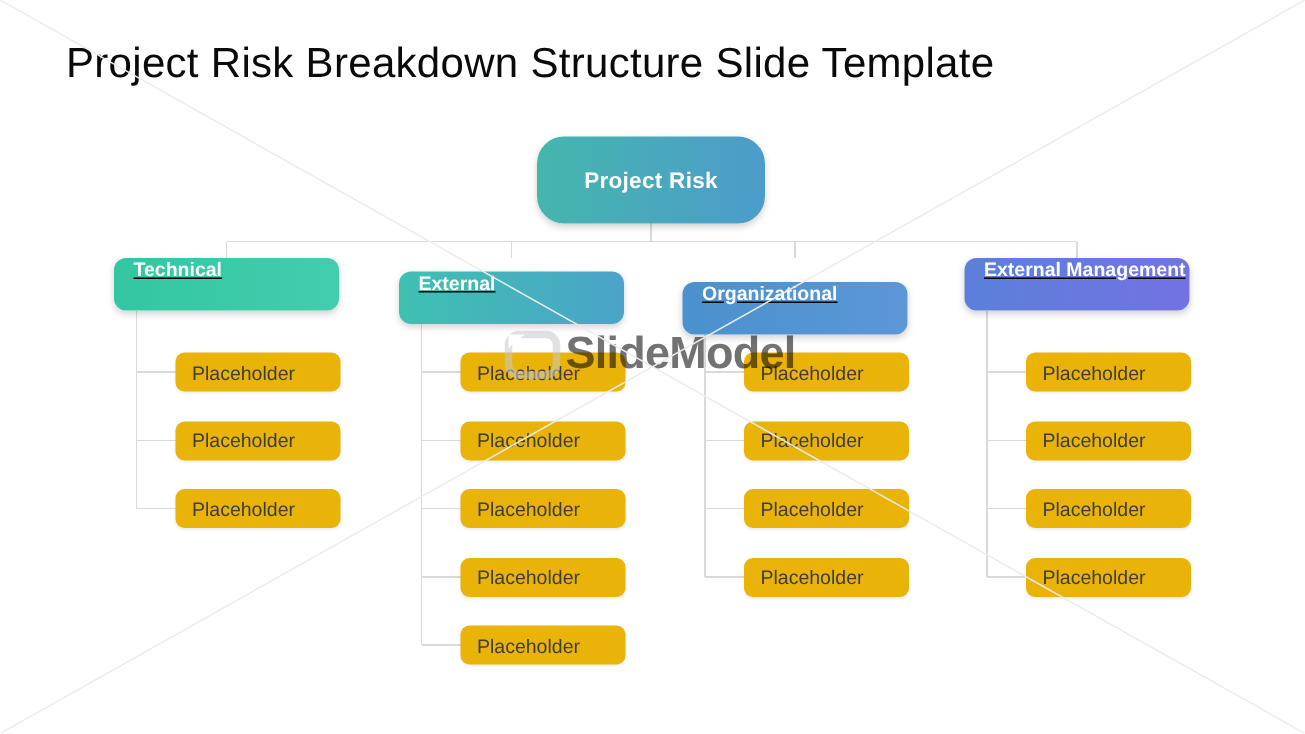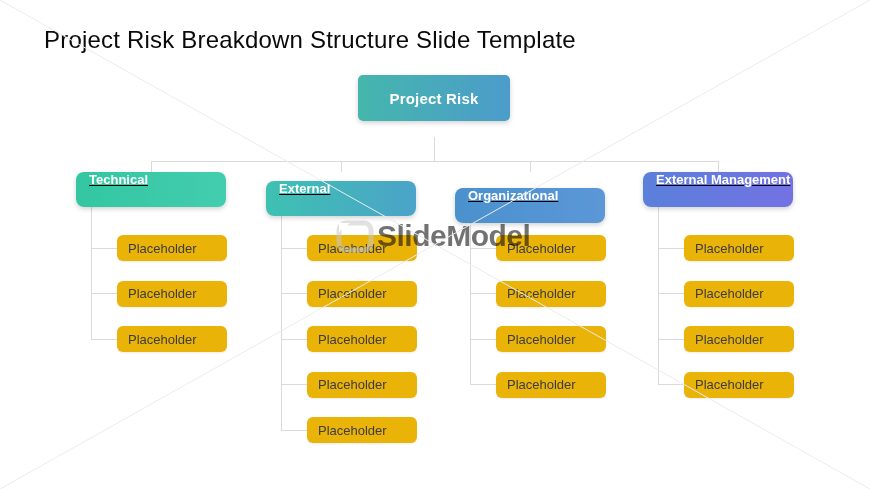--- a/index.html
+++ b/index.html
@@ -19,33 +19,33 @@
     position: absolute;
     left: 0; top: 0;
     width: 870px; height: 489px;
     pointer-events: none;
   }
   .title {
     position: absolute;
     left: 44px;
     top: 26px;
     margin: 0;
-    font-size: 24px;
+    font-size: 28px;
     font-weight: 400;
     letter-spacing: 0.2px;
     color: #0a0a0a;
     white-space: nowrap;
   }
   .root-node {
     position: absolute;
     left: 358px;
-    top: 75px;
+    top: 91px;
     width: 152px;
-    height: 46px;
-    border-radius: 5px;
+    height: 58px;
+    border-radius: 18px;
     display: flex;
     align-items: center;
     justify-content: center;
     box-shadow: 0 2px 5px rgba(0,0,0,0.18);
   }
   .root-node span {
     color: #ffffff;
     font-size: 15px;
     font-weight: 700;
     letter-spacing: 0.2px;

